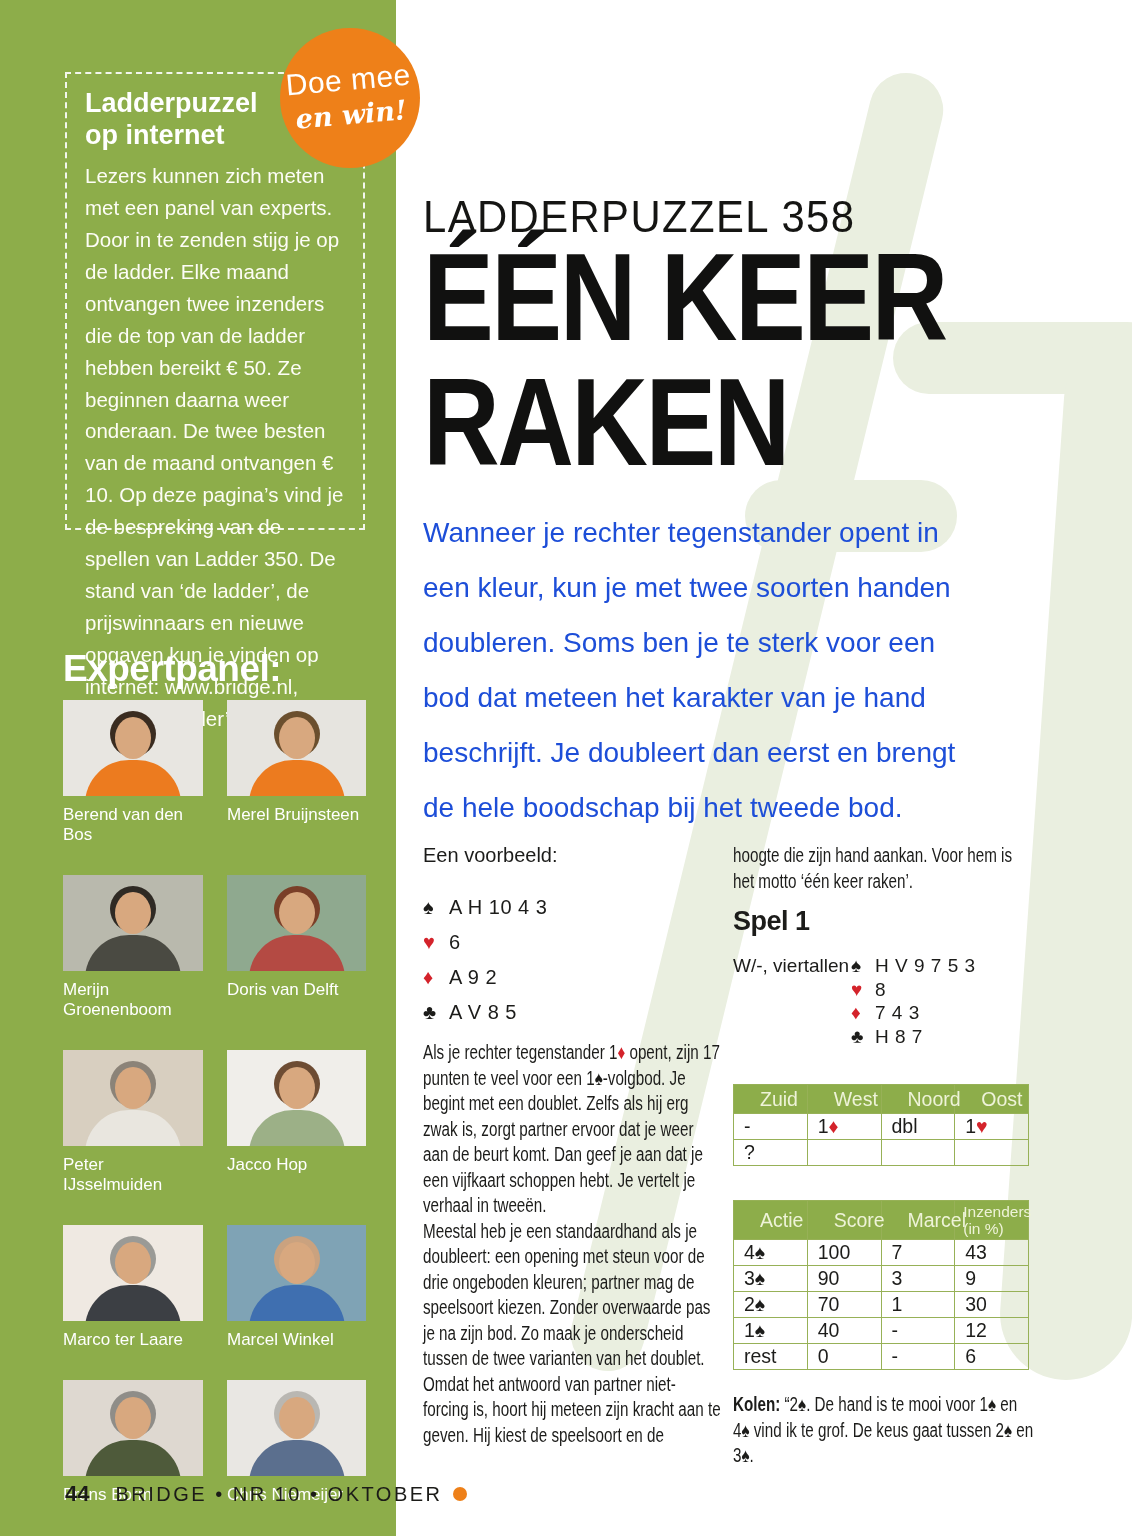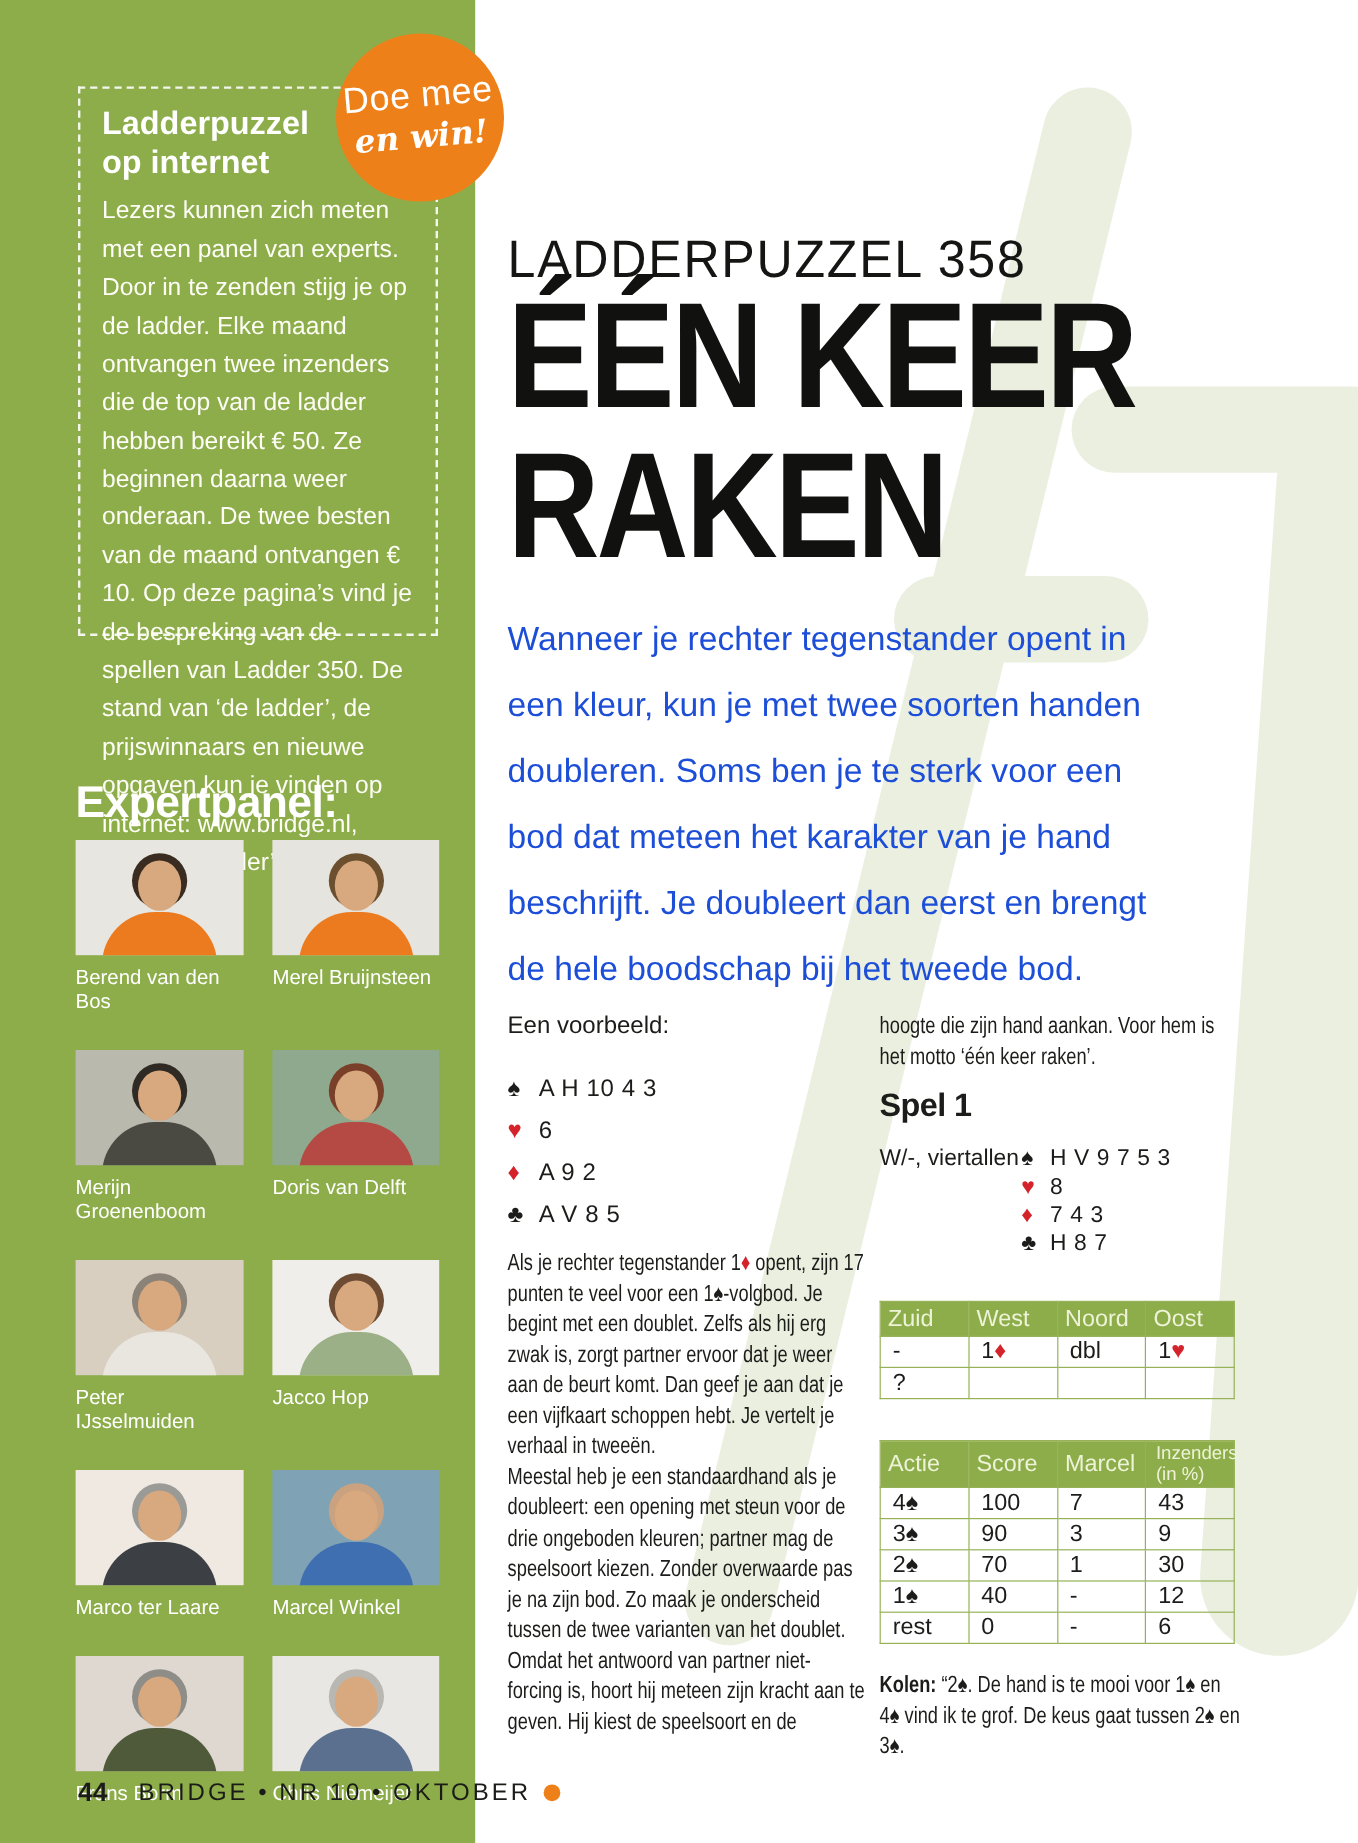--- a/index.html
+++ b/index.html
@@ -75,21 +75,21 @@
   .col2 .cont{width:385px;font-size:19.5px;line-height:25.5px;}
   .spel-title{margin-top:12px;font-size:27px;font-weight:bold;letter-spacing:-.5px;}
   .spel-row{margin-top:17px;display:flex;}
   .spel-cond{font-size:19px;line-height:23.5px;width:118px;}
   .hand2 .hand-line{font-size:19px;line-height:23.5px;}
   .hand2 .suit{width:24px;}
   table{border-collapse:collapse;table-layout:fixed;width:296px;}
   .bid-table{margin-top:36px;}
   .res-table{margin-top:34px;}
   th,td{border:1px solid #97b157;text-align:left;vertical-align:middle;}
-  th{background:#8dad4a;color:#eef3d8;font-weight:400;font-size:19.5px;padding:2px 0 2px 6px;height:24px;}
+  th{background:#8dad4a;color:#eef3d8;font-weight:400;font-size:19.5px;padding:2px 0 2px 26px;height:24px;}
   td{font-size:19.5px;padding:1px 0 1px 10px;height:23px;color:#1c1c1a;}
   th.small{font-size:15.5px;line-height:1.1;padding-left:8px;}
   .kolen{margin-top:22px;width:385px;font-size:19.5px;line-height:25.5px;}
   .kolen b{font-weight:bold;}
   .red-suit{color:#d4232b;}
 </style>
 </head>
 <body>
 
 <div class="page">

